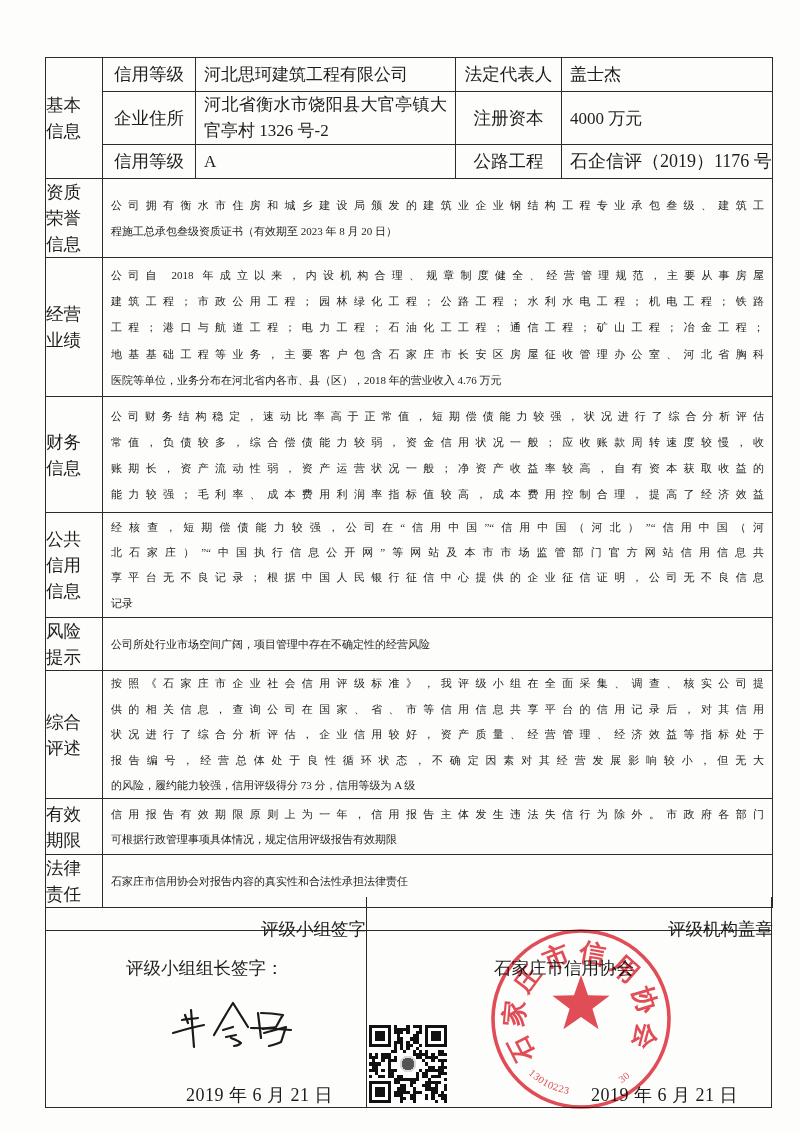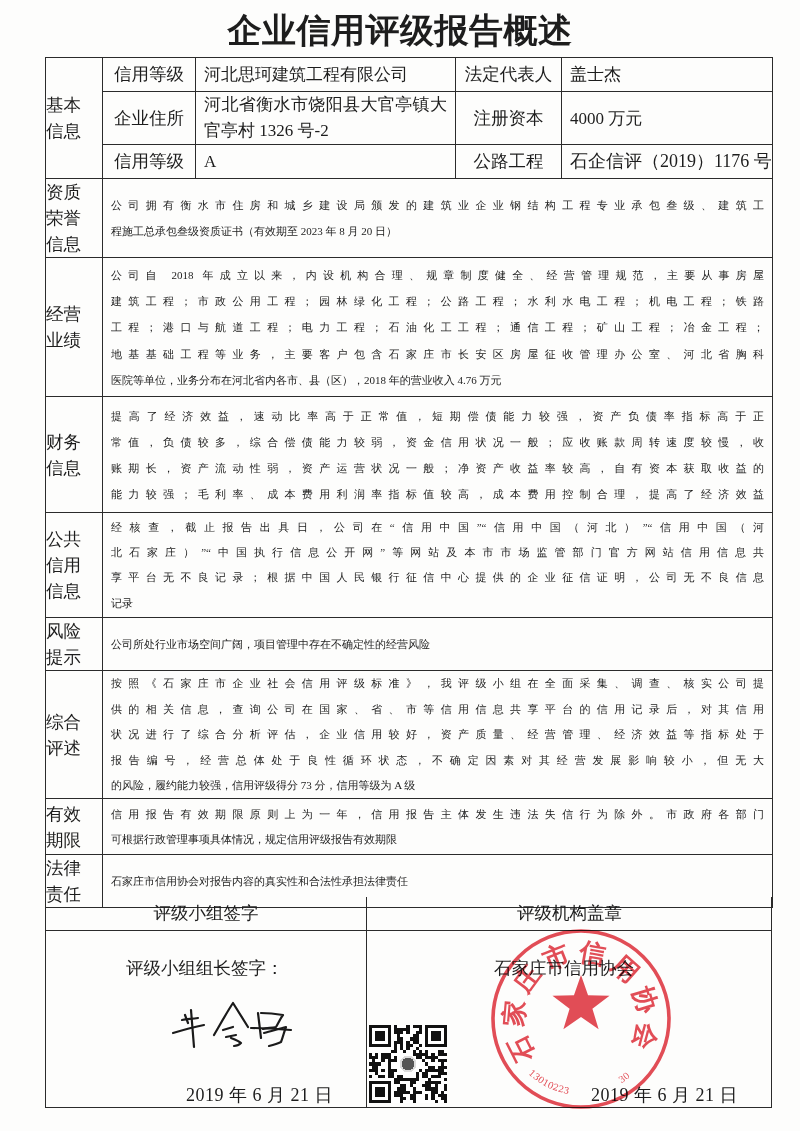--- a/index.html
+++ b/index.html
@@ -33,36 +33,35 @@
 
   .sig {
     position:absolute; left:45px; top:897px; width:727px; height:211px;
     box-sizing:border-box;
     border-left:1.5px solid var(--border,#2b2b2b);
     border-right:1.5px solid var(--border,#2b2b2b);
     border-bottom:1.5px solid var(--border,#2b2b2b);
   }
   .sig .hline { position:absolute; left:0; right:0; top:33px; border-top:1.5px solid var(--border,#2b2b2b); }
   .sig .vline { position:absolute; top:0; bottom:0; left:320px; border-left:1.5px solid var(--border,#2b2b2b); }
-  .sig .head { position:absolute; top:0; height:33px; line-height:33px; text-align:center; font-size:17.5px; }
+  .sig .head { position:absolute; top:16px; height:33px; line-height:33px; text-align:right; font-size:17.5px; }
   .sig .head.left { left:0; width:320px; }
   .sig .head.right { left:320px; width:407px; }
   .sig .txt { position:absolute; font-size:17.5px; line-height:24px; white-space:nowrap; z-index:3; }
   .sig .date { font-size:18px; letter-spacing:0.5px; }
   .signature { position:absolute; left:115px; top:98px; width:150px; height:60px; z-index:2; }
   .qr { position:absolute; left:323px; top:128px; width:78px; height:78px; z-index:2; }
   .seal { position:absolute; left:435px; top:22px; width:200px; height:200px; z-index:4; mix-blend-mode:multiply; opacity:0.88; }
   .seal text { font-family:"DejaVu Serif", serif; }
 </style>
 </head>
 <body>
 
 <div class="page">
 
-  <div class="title">企业信用评级报告概述</div>
 
   <table class="main">
     <colgroup>
       <col style="width:57px">
         <col style="width:93px">
         <col style="width:260px">
         <col style="width:106px">
         <col style="width:211px">
     </colgroup>
     <tbody>
@@ -115,34 +114,34 @@
             <span class="ln just">地基基础工程等业务，主要客户包含石家庄市长安区房屋征收管理办公室、河北省胸科</span>
             <span class="ln">医院等单位，业务分布在河北省内各市、县（区），2018 年的营业收入 4.76 万元</span>
           </td>
       </tr>
       <tr style="height:116px">
         <td class="sec">
             <span class="ln">财务</span>
             <span class="ln">信息</span>
           </td>
         <td colspan="4" class="lh26">
-            <span class="ln just">提高了经济效益，速动比率高于正常值，短期偿债能力较强，资产负债率指标高于正</span>
+            <span class="ln just">公司财务结构稳定，速动比率高于正常值，短期偿债能力较强，状况进行了综合分析评估</span>
             <span class="ln just">常值，负债较多，综合偿债能力较弱，资金信用状况一般；应收账款周转速度较慢，收</span>
             <span class="ln just">账期长，资产流动性弱，资产运营状况一般；净资产收益率较高，自有资本获取收益的</span>
             <span class="ln just">能力较强；毛利率、成本费用利润率指标值较高，成本费用控制合理，提高了经济效益</span>
           </td>
       </tr>
       <tr style="height:105px">
         <td class="sec">
             <span class="ln">公共</span>
             <span class="ln">信用</span>
             <span class="ln">信息</span>
           </td>
         <td colspan="4">
-            <span class="ln just">经核查，截止报告出具日，公司在“信用中国”“信用中国（河北）”“信用中国（河</span>
+            <span class="ln just">经核查，短期偿债能力较强，公司在“信用中国”“信用中国（河北）”“信用中国（河</span>
             <span class="ln just">北石家庄）”“中国执行信息公开网”等网站及本市市场监管部门官方网站信用信息共</span>
             <span class="ln just">享平台无不良记录；根据中国人民银行征信中心提供的企业征信证明，公司无不良信息</span>
             <span class="ln">记录</span>
           </td>
       </tr>
       <tr style="height:52px">
         <td class="sec">
             <span class="ln">风险</span>
             <span class="ln">提示</span>
           </td>

